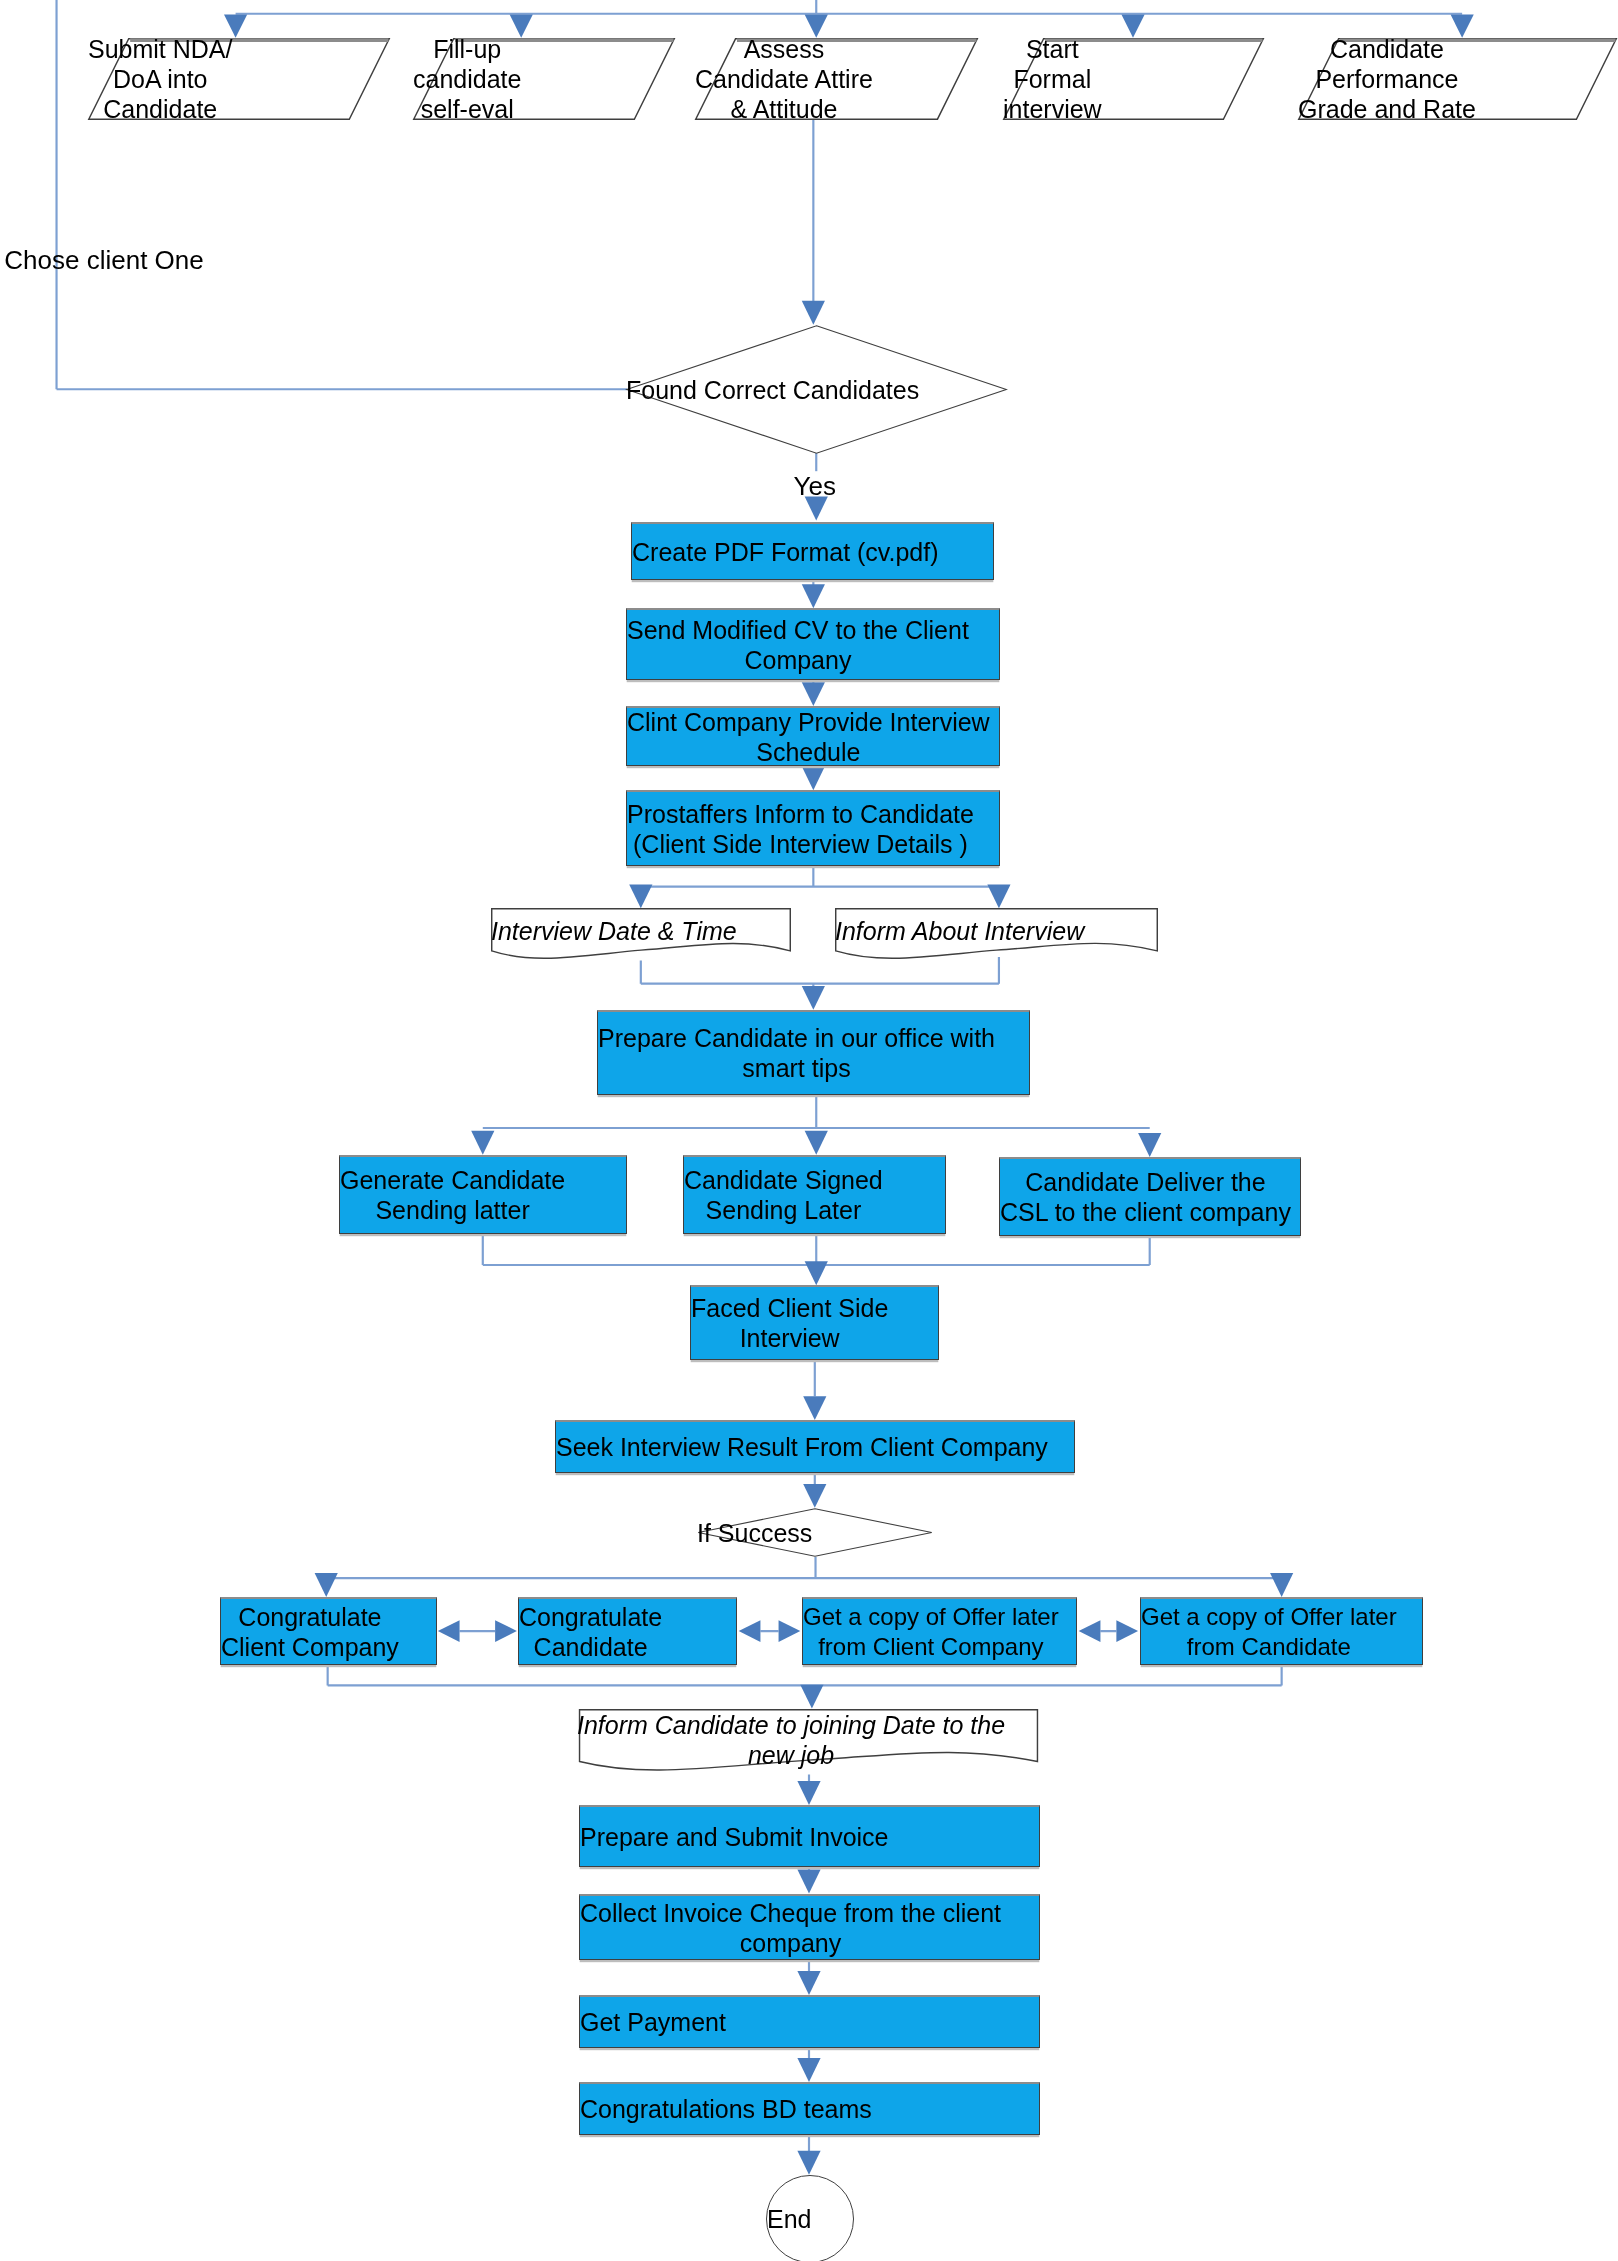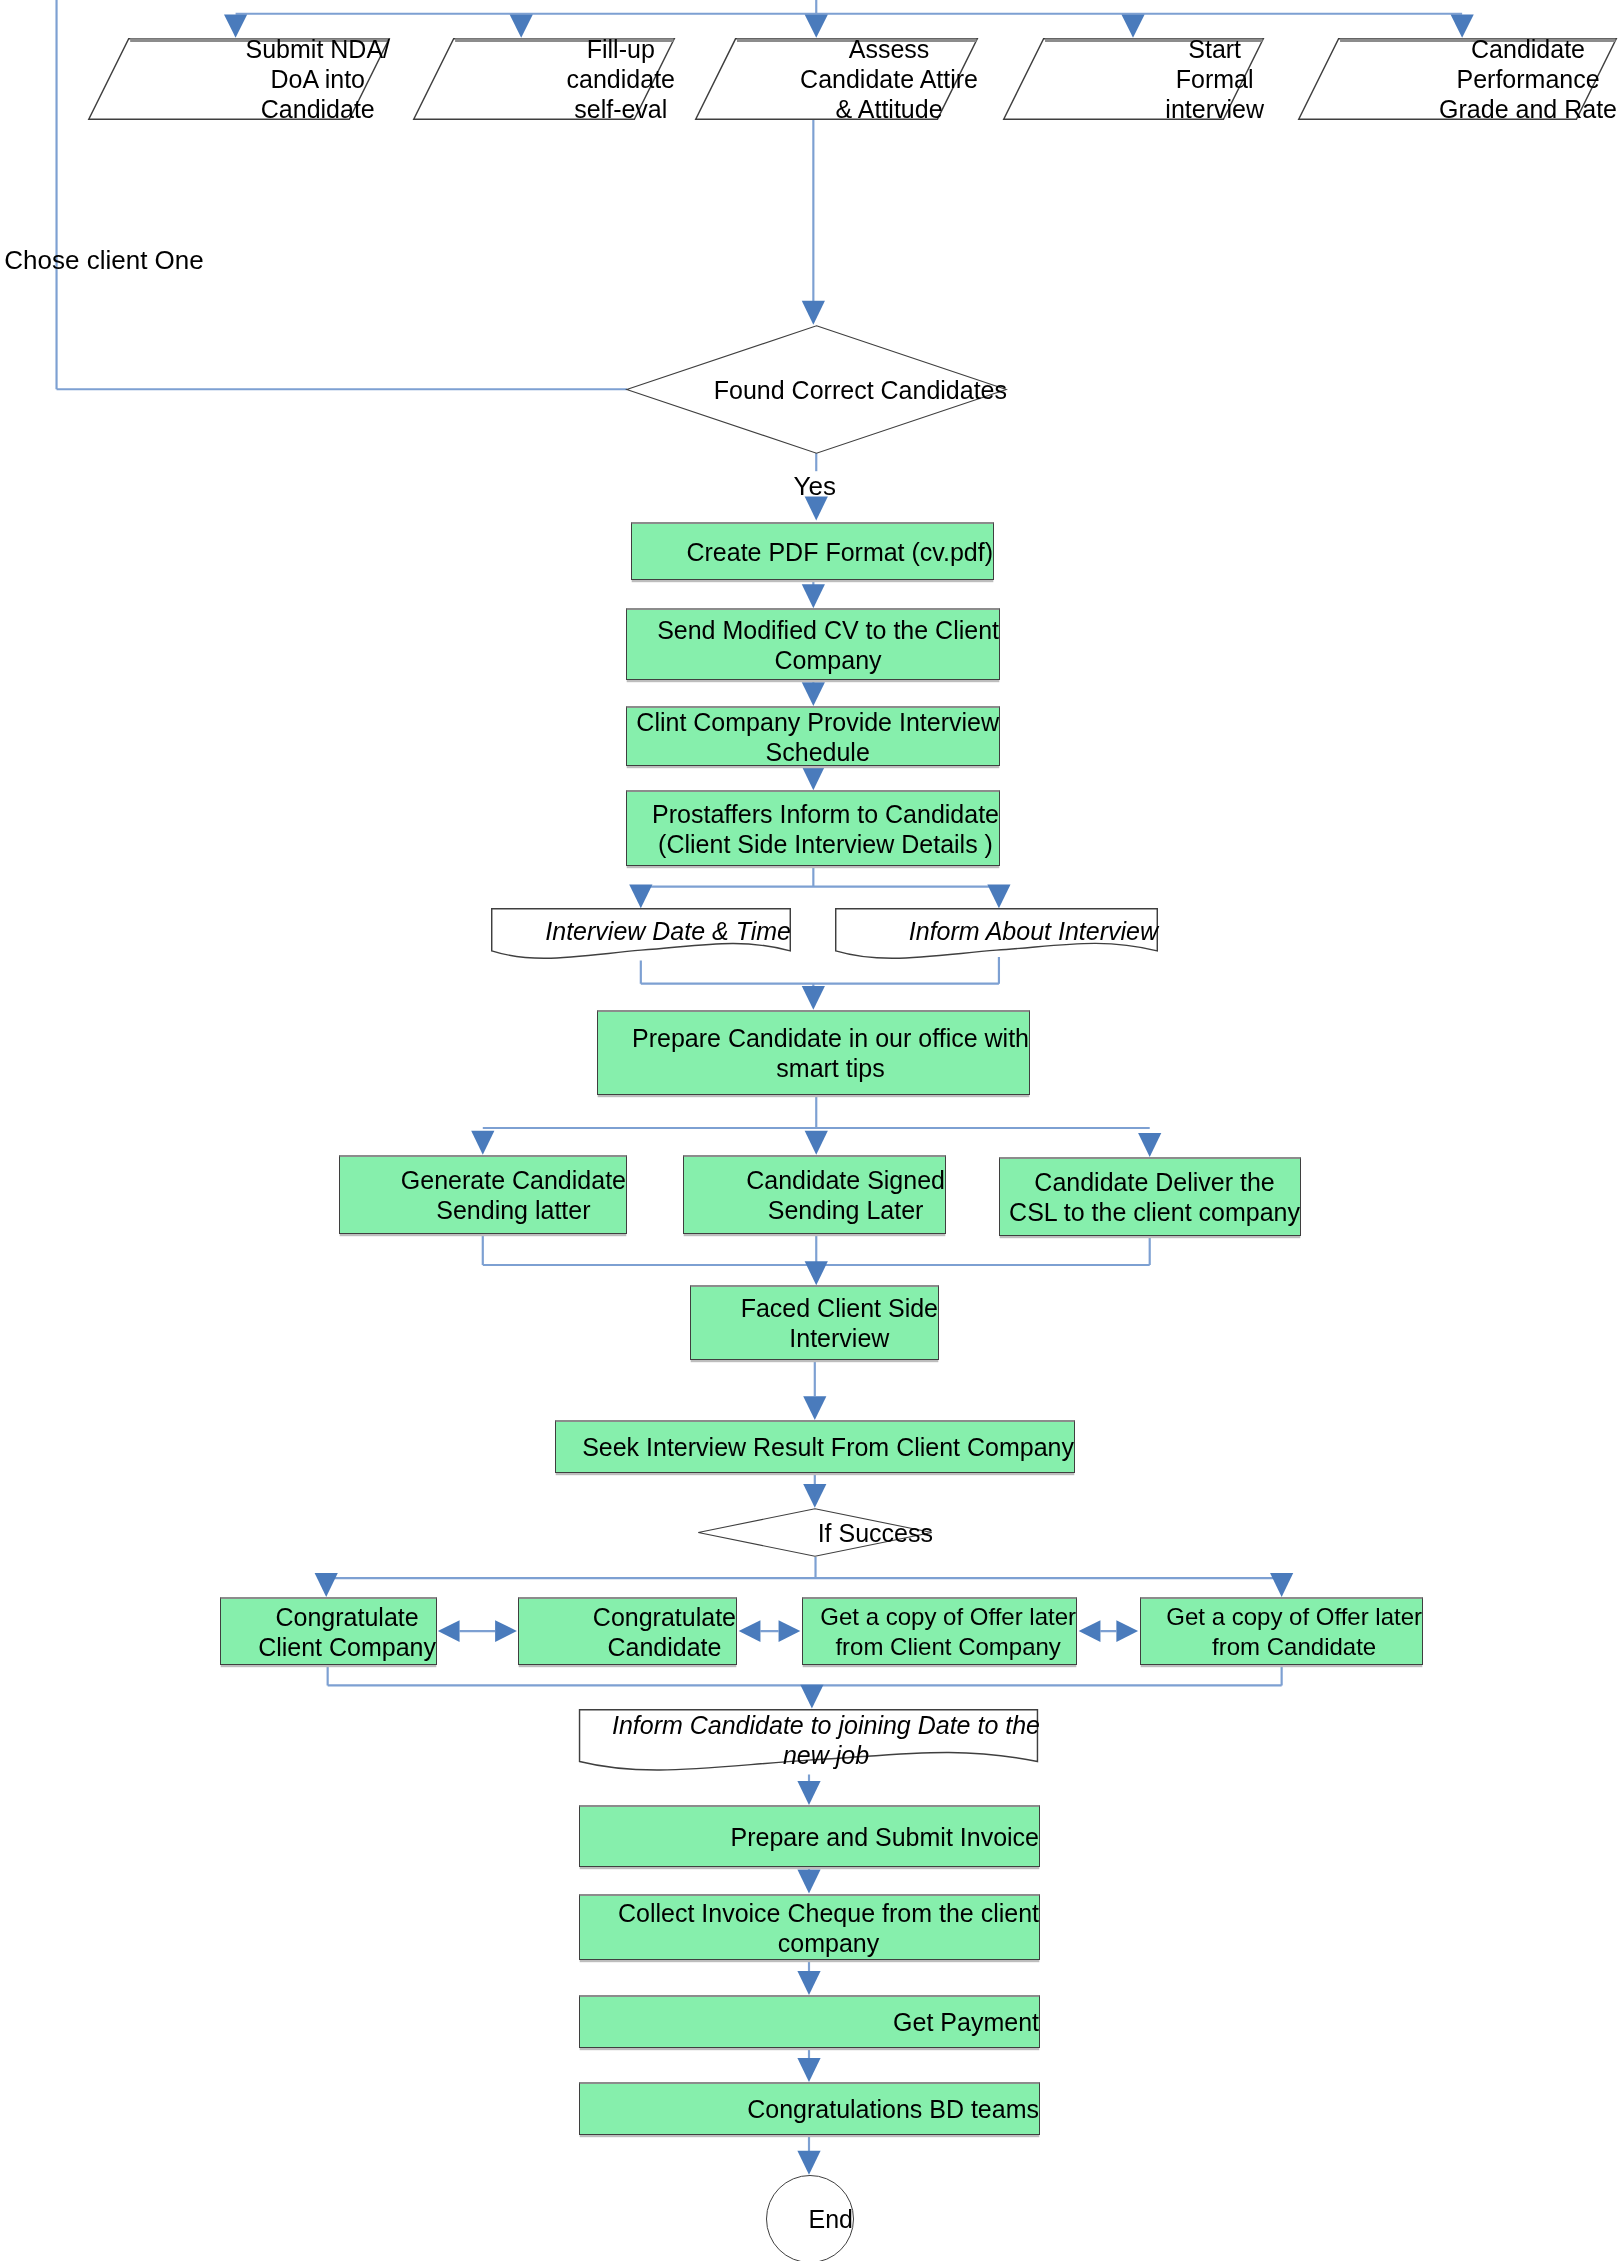--- a/index.html
+++ b/index.html
@@ -1,23 +1,23 @@
 <!DOCTYPE html>
 <html style="font-size:11.6px"><head>
 <meta charset="utf-8">
 <style>
   html,body{margin:0;padding:0;background:#ffffff;}
   body{width:1618px;height:2261px;position:relative;font-family:"Liberation Sans", sans-serif;color:#000;}
   #canvas{position:absolute;left:0;top:0;width:1618px;height:2261px;overflow:hidden;}
   #connectors{position:absolute;left:0;top:0;width:1618px;height:2261px;z-index:0;}
   .cline{stroke:#7da0d2;stroke-width:3;fill:none;}
   .ahead{fill:#4a7bbc;stroke:none;}
-  .node{position:absolute;z-index:2;display:flex;align-items:center;justify-content:flex-end;text-align:center;}
+  .node{position:absolute;z-index:2;display:flex;align-items:center;justify-content:flex-start;text-align:center;}
   .lbl{position:relative;z-index:2;font-size:25px;line-height:30px;white-space:pre;text-align:center;}
-  .rbox{background:#86efac;border:1.4px solid #3f3f3f;border-top:2.9px solid #8c8c8c;box-shadow:0 2.9px 0 -0.7px #bdbdbd;box-sizing:border-box;padding-left:8px;}
+  .rbox{background:#0ea5e9;border:1.4px solid #3f3f3f;border-top:2.9px solid #8c8c8c;box-shadow:0 2.9px 0 -0.7px #bdbdbd;box-sizing:border-box;}
   .shape{position:absolute;left:0;top:0;width:100%;height:100%;overflow:visible;z-index:1;}
   .shape polygon,.shape path{fill:#ffffff;stroke:#3f3f3f;stroke-width:2;}
   .shape .topedge{stroke:#8c8c8c;stroke-width:5;}
   .shape .thin{stroke-width:1.5;}
   .doc .lbl{margin-top:-10px;font-style:italic;}
   .ellipse{background:#fff;border:1.4px solid #3f3f3f;border-radius:50%;}
   .freelabel{position:absolute;z-index:2;font-size:26px;line-height:32px;white-space:pre;}
 </style>
 </head>
 <body>

